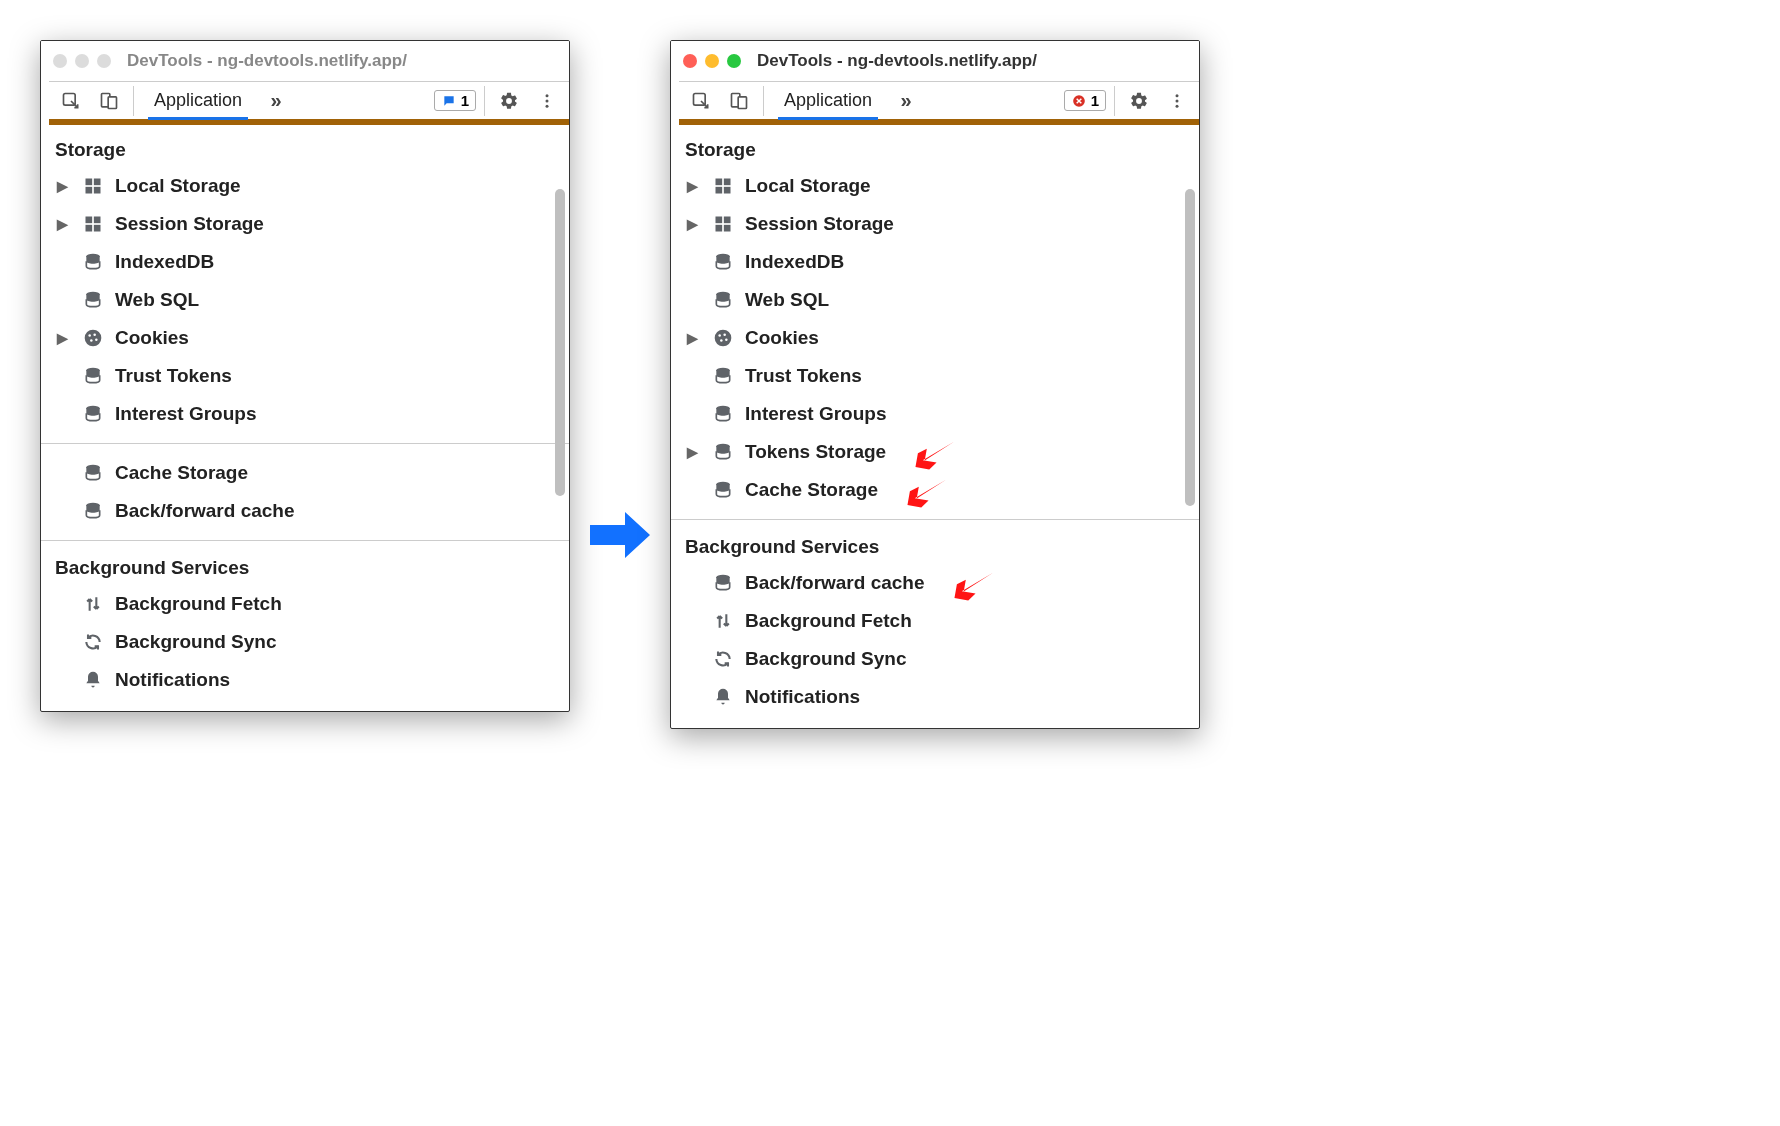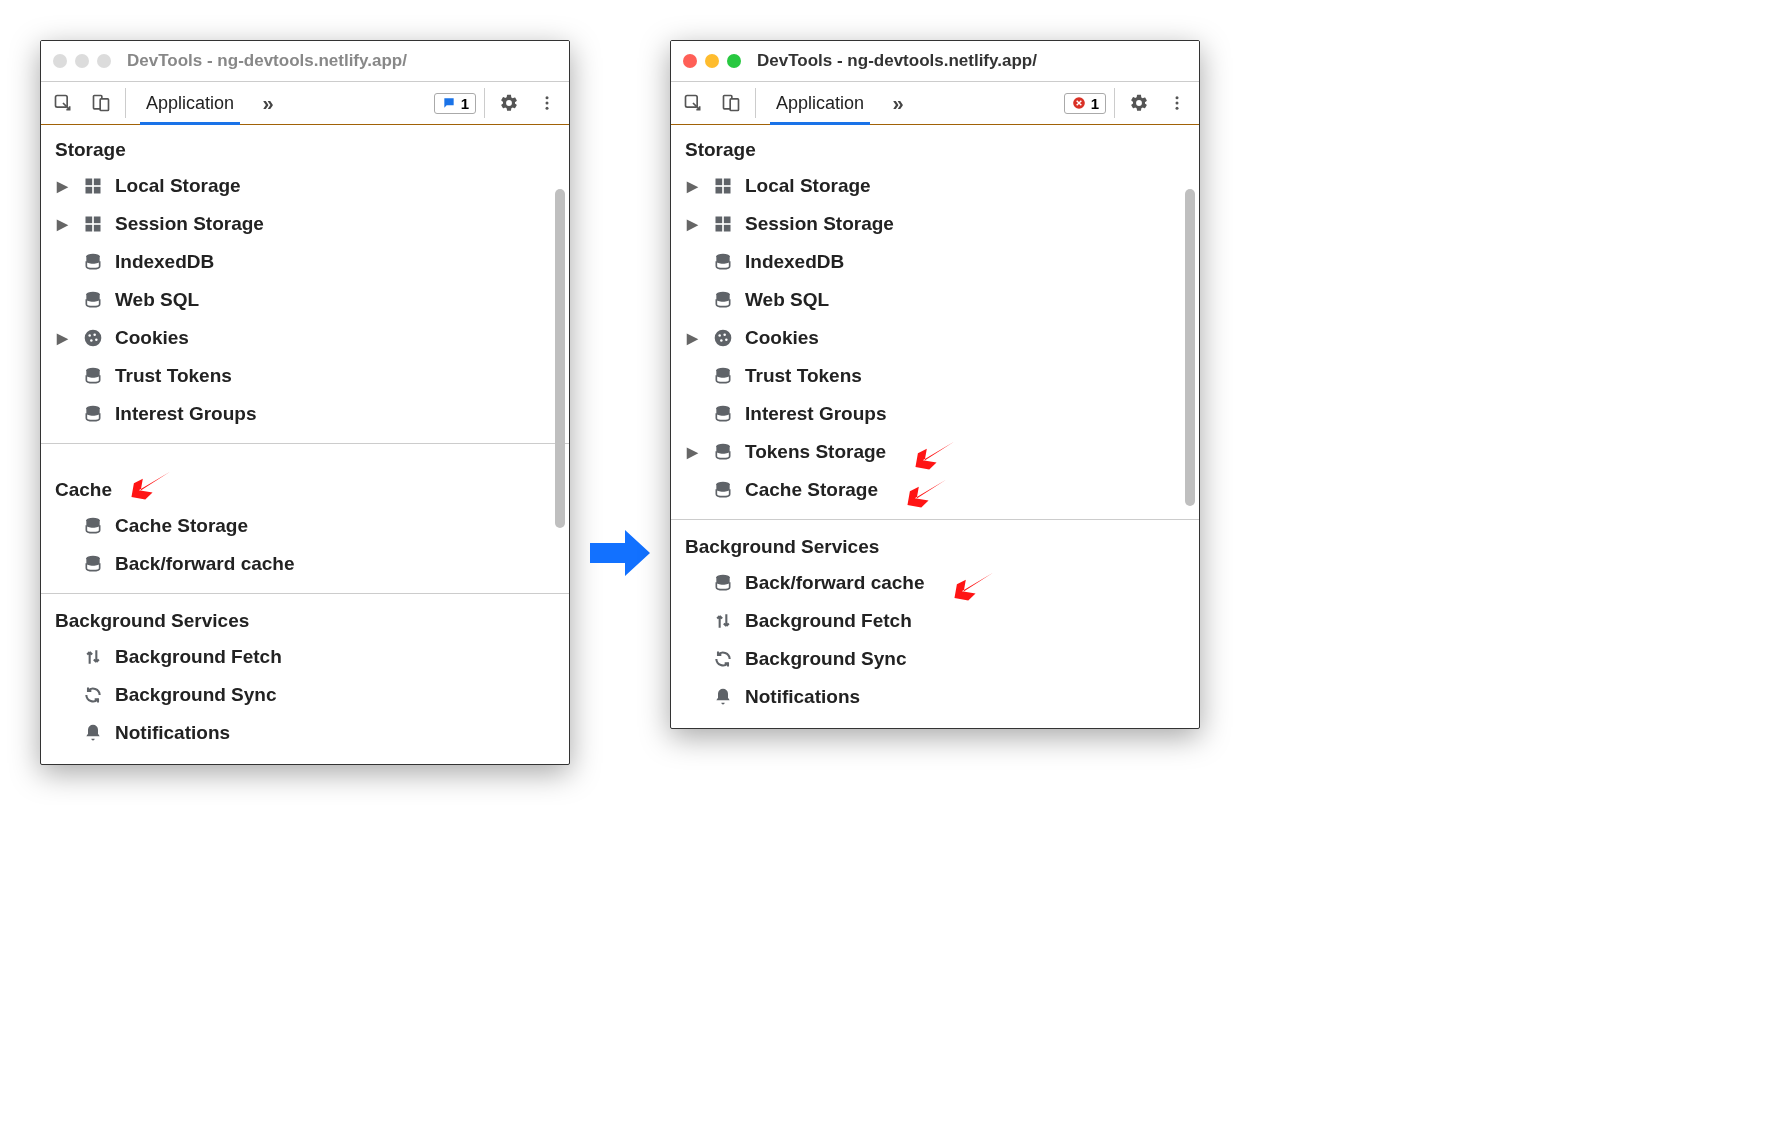--- a/index.html
+++ b/index.html
@@ -36,26 +36,27 @@
   .titlebar.active { color: #333; }
   .traffic { display: flex; gap: 8px; margin-right: 8px; }
   .dot { width: 14px; height: 14px; border-radius: 50%; }
   .dot.grey { background: #dcdcdc; }
   .dot.red { background: #ff5f57; }
   .dot.yellow { background: #febc2e; }
   .dot.green { background: #28c840; }
   .toolbar {
     height: 44px;
     border-top: 1px solid #ccc;
-    border-bottom: 1px solid #a16207;
+    border-bottom: 6px solid #a16207;
     display: flex;
     align-items: center;
     padding: 0 6px;
     gap: 6px;
     font-size: 18px;
+    margin-left: 8px;
   }
   .tb-btn {
     width: 32px; height: 32px;
     display: flex; align-items: center; justify-content: center;
     color: #555;
   }
   .divider-v { width:1px; height: 30px; background: #ccc; margin: 0 2px;}
   .tab {
     padding: 0 12px;
     height: 100%;
@@ -284,23 +285,20 @@
           <span class="icon">
             <svg width="20" height="20" viewBox="0 0 24 24" fill="currentColor">
               <ellipse cx="12" cy="5" rx="8" ry="3"></ellipse>
               <path d="M4 5v6c0 1.66 3.58 3 8 3s8-1.34 8-3V5"></path>
               <path d="M4 11v6c0 1.66 3.58 3 8 3s8-1.34 8-3v-6" fill="none" stroke="currentColor" stroke-width="2"></path>
             </svg>
           </span>
           <span>Interest Groups</span>
         </div>
         <hr class="section-div">
-        <div class="section-head">Cache<span class="red-arrow" style="right: -10px; position: relative; display: inline-block; left: 18px; top: 6px;"><svg viewBox="0 0 40 36">
-              <path d="M38 2 L10 26 L24 26 L18 34 L4 34 L4 20 L12 14 L12 26 Z" transform="rotate(10 20 18)" fill="#ff1414"></path>
-            </svg></span></div>
         <div class="item">
           <span class="icon">
             <svg width="20" height="20" viewBox="0 0 24 24" fill="currentColor">
               <ellipse cx="12" cy="5" rx="8" ry="3"></ellipse>
               <path d="M4 5v6c0 1.66 3.58 3 8 3s8-1.34 8-3V5"></path>
               <path d="M4 11v6c0 1.66 3.58 3 8 3s8-1.34 8-3v-6" fill="none" stroke="currentColor" stroke-width="2"></path>
             </svg>
           </span>
           <span>Cache Storage</span>
         </div>

